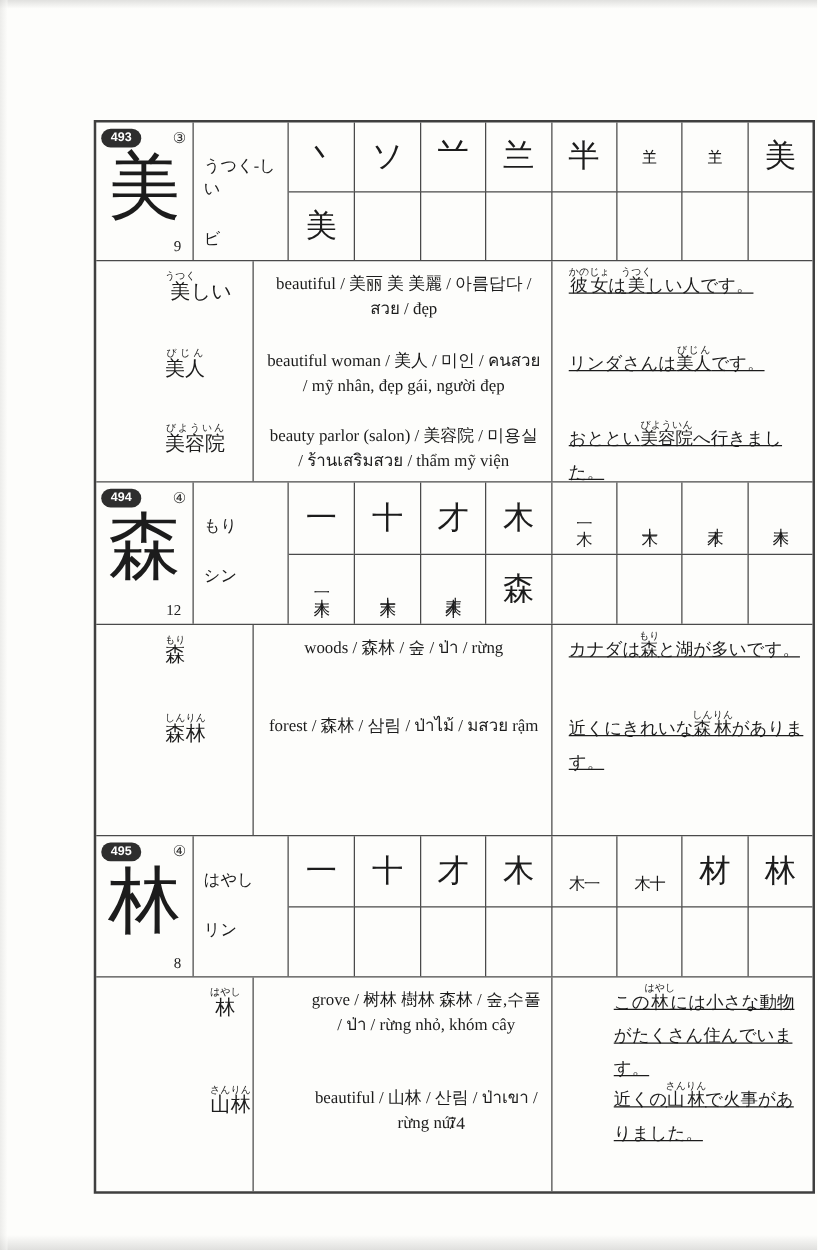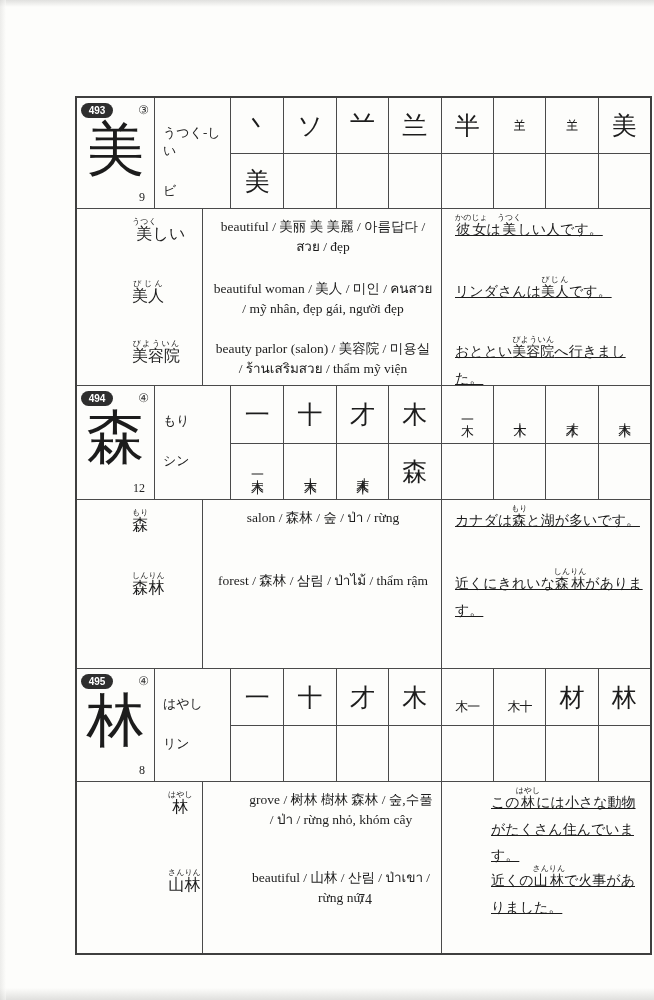--- a/index.html
+++ b/index.html
@@ -227,22 +227,22 @@
     </div>
     <div class="vocab-block v494 e494">
       <div class="word-col">
         <div class="rows">
             <div class="word-row"><ruby>森<rt>もり</rt></ruby></div>
             <div class="word-row"><ruby>森林<rt>しんりん</rt></ruby></div>
           </div>
       </div>
       <div class="trans-col">
         <div class="rows">
-            <div class="meaning-row">salon / 森林 / 숲 / ป่า / rừng</div>
-            <div class="meaning-row">forest / 森林 / 삼림 / ป่าไม้ / thẩm rậm</div>
+            <div class="meaning-row">woods / 森林 / 숲 / ป่า / rừng</div>
+            <div class="meaning-row">forest / 森林 / 삼림 / ป่าไม้ / มสวย rậm</div>
           </div>
       </div>
       <div class="example-col">
         <div class="rows">
             <div class="example-row">カナダは<ruby>森<rt>もり</rt></ruby>と湖が多いです。</div>
             <div class="example-row">近くにきれいな<ruby>森林<rt>しんりん</rt></ruby>があります。</div>
           </div>
       </div>
     </div>
 

